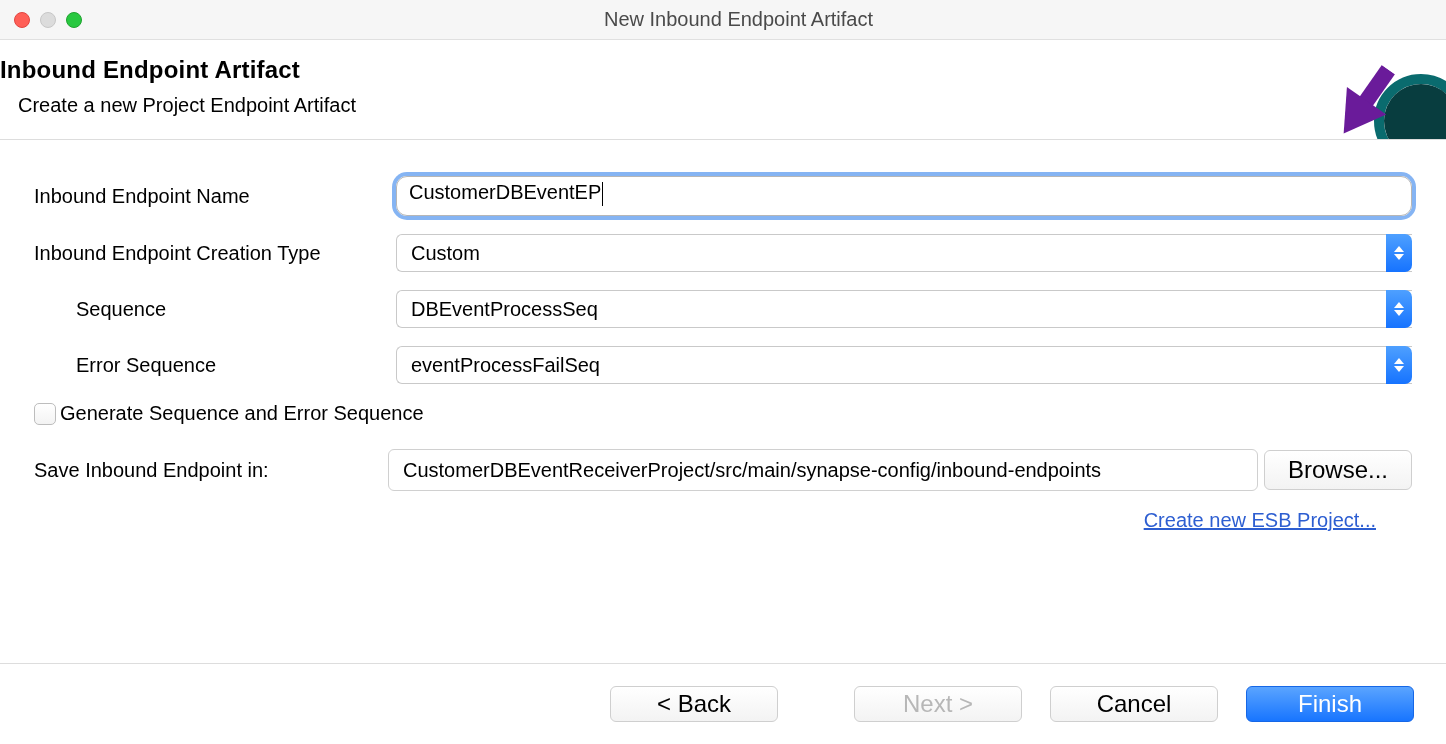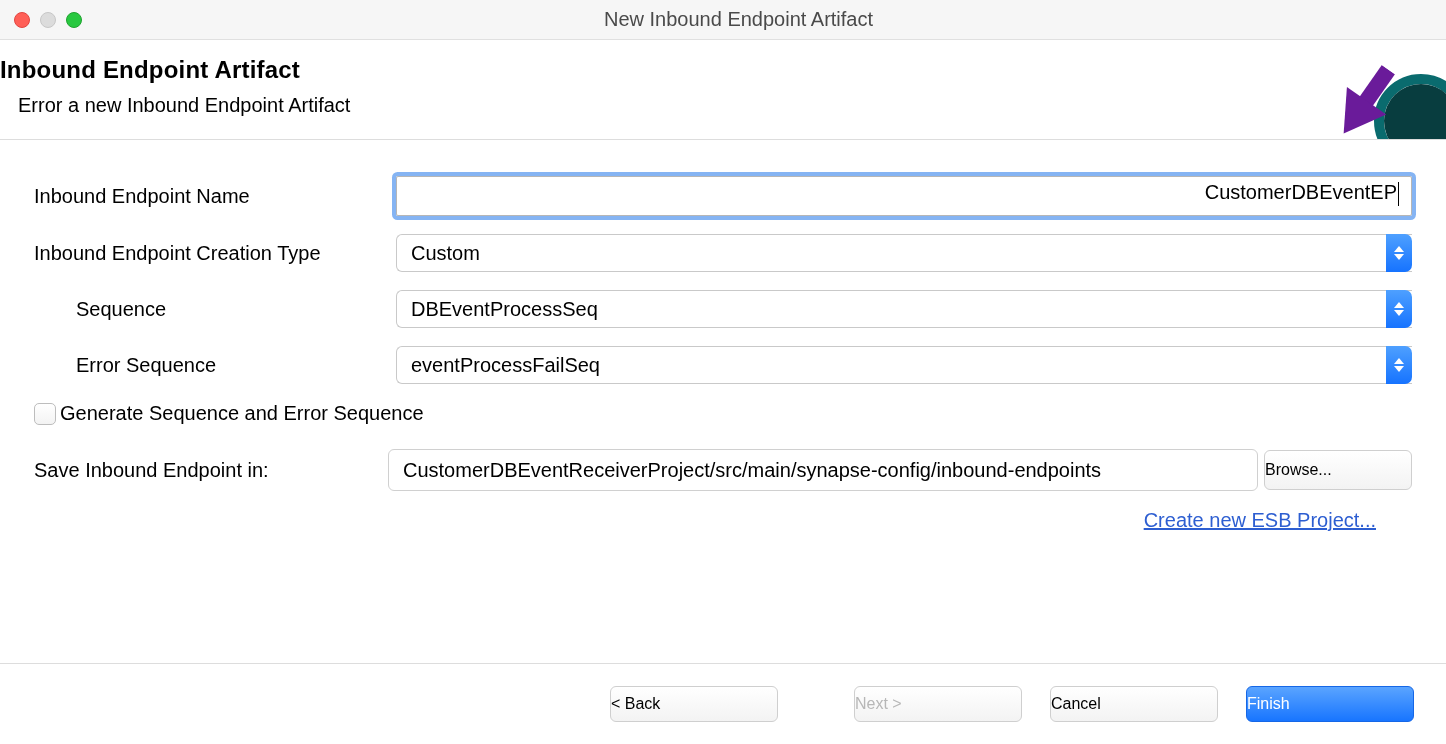--- a/index.html
+++ b/index.html
@@ -101,22 +101,21 @@
     height: 40px;
     font-size: 20px;
     padding: 4px 12px;
     border: 1px solid #bcbcbc;
     border-radius: 1px;
   }
   .text-input.focused {
     outline: none;
     border: 1px solid #b6b6b6;
     box-shadow: 0 0 0 4px rgba(81,148,238,0.7);
-    border-radius: 2px;
-    text-align: right;
+    border-radius: 11px;
   }
   .select-wrapper {
     flex: 1;
     position: relative;
   }
   .select-box {
     width: 100%;
     height: 38px;
     border: 1px solid #c9c9c9;
     border-right: none;
@@ -168,24 +167,24 @@
     font-size: 20px;
     display: flex;
     align-items: center;
   }
   .btn {
     height: 36px;
     min-width: 168px;
     border: 1px solid #cfcfcf;
     border-radius: 6px;
     background: linear-gradient(#ffffff,#f3f3f3);
-    font-size: 16px;
+    font-size: 24px;
     display: inline-flex;
     align-items: center;
-    justify-content: flex-start;
+    justify-content: center;
     cursor: default;
     color: #000;
   }
   .btn.primary {
     background: linear-gradient(#5aa4ff,#1875ff);
     color: #fff;
     border: 1px solid #1667e6;
   }
   .btn.disabled {
     color: #b7b7b7;
@@ -231,21 +230,21 @@
   <div class="traffic-lights">
     <div class="tl red"></div>
     <div class="tl grey"></div>
     <div class="tl green"></div>
   </div>
   <div class="title">New Inbound Endpoint Artifact</div>
 </div>
 
 <div class="header">
   <h1>Inbound Endpoint Artifact</h1>
-  <p>Error a new Inbound Endpoint Artifact</p>
+  <p>Create a new Project Endpoint Artifact</p>
   <div class="header-icon">
     <div class="circle-outer"></div>
     <div class="circle-inner"></div>
     <div class="arrow">
       <svg width="64" height="80" viewBox="0 0 64 80">
         <rect x="24" y="0" width="16" height="40" fill="#6a1b9a"></rect>
         <polygon points="8,38 56,38 32,78" fill="#6a1b9a"></polygon>
       </svg>
     </div>
   </div>

